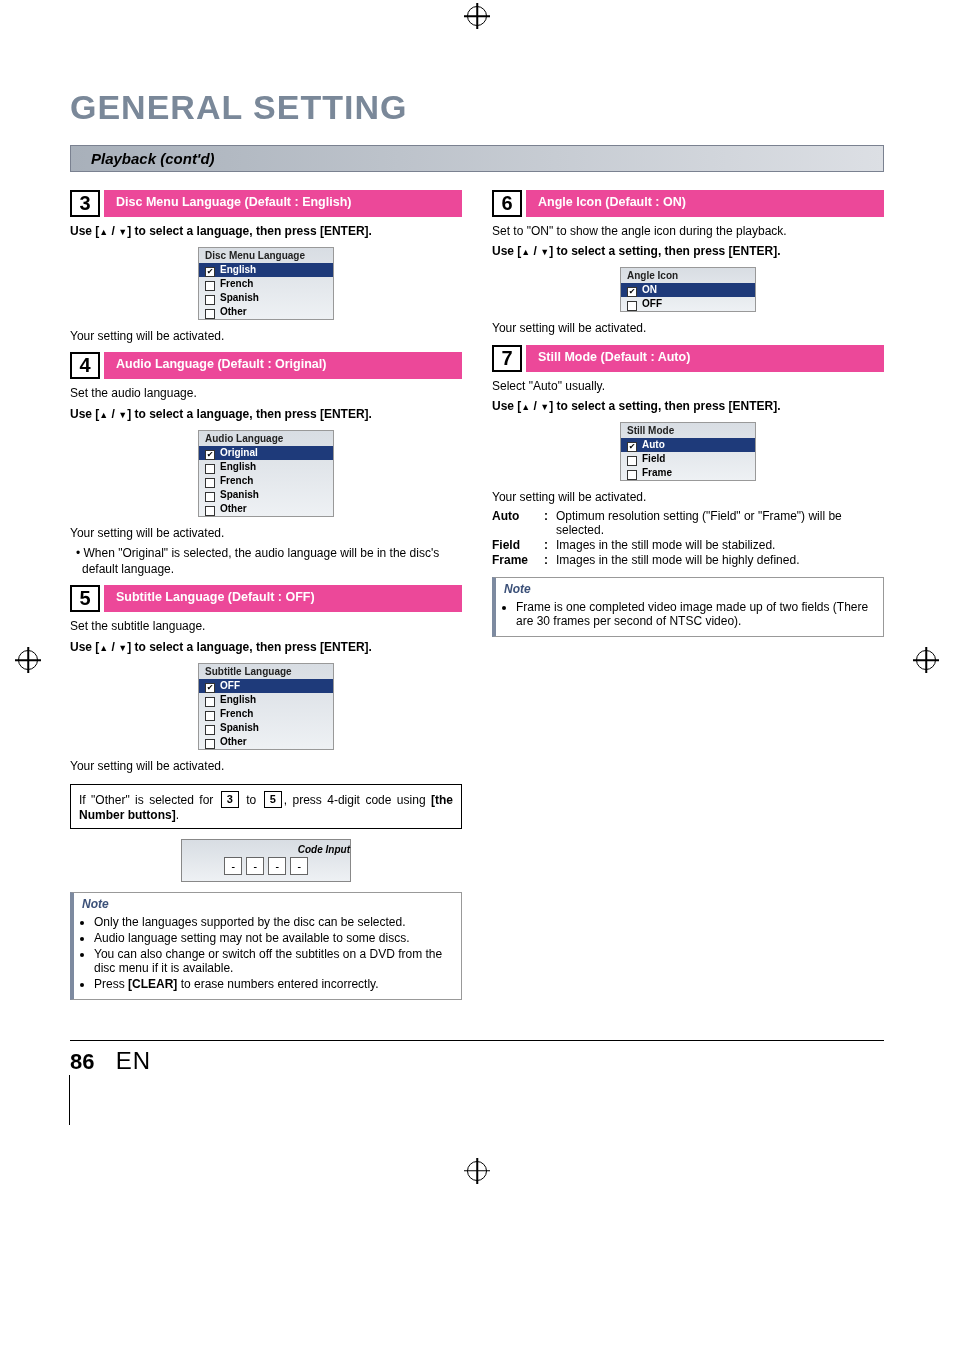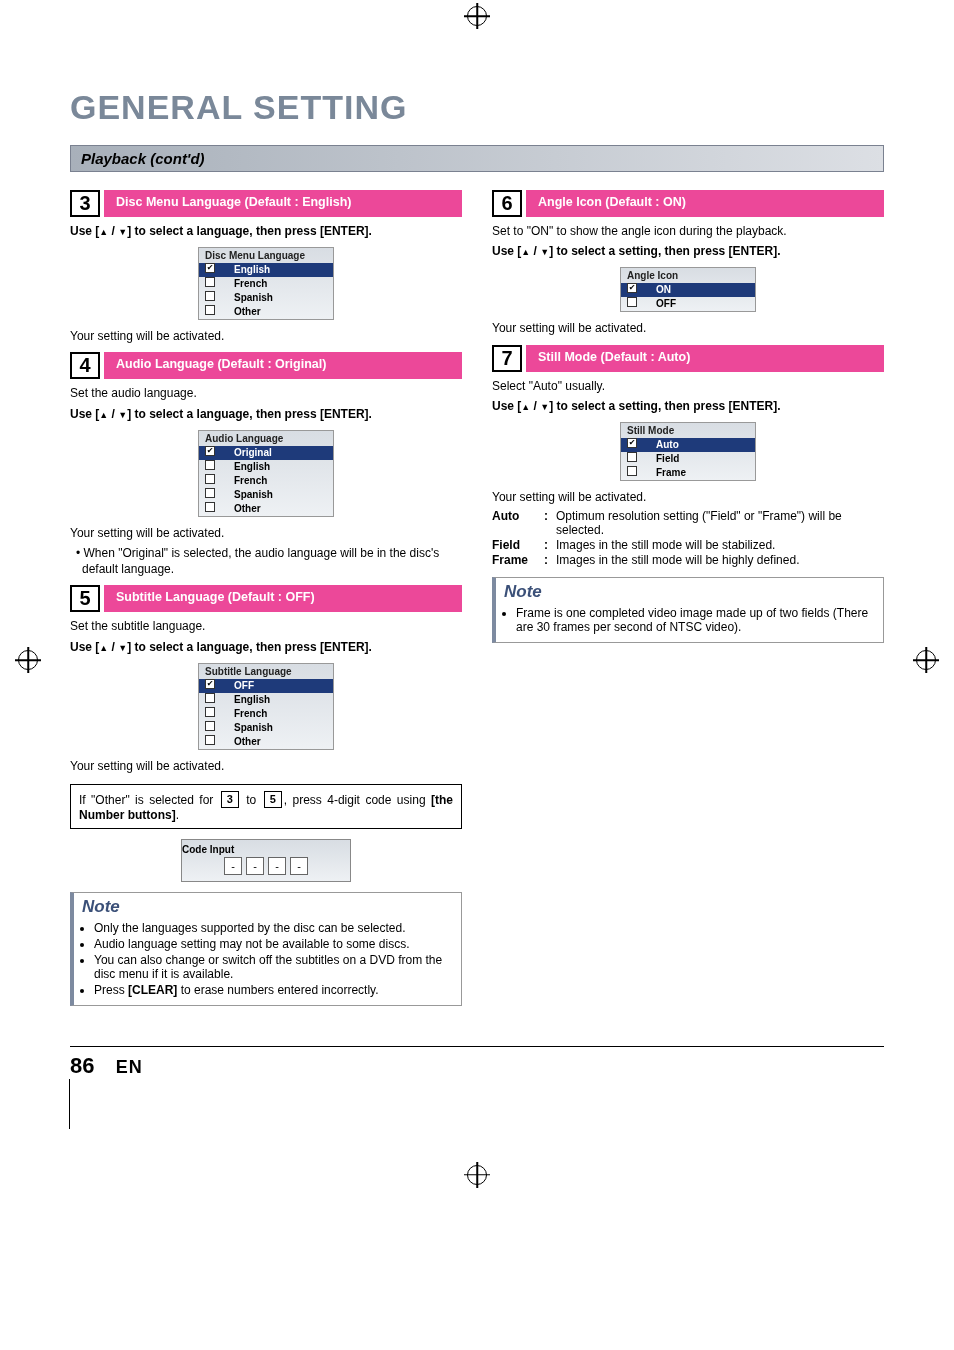--- a/index.html
+++ b/index.html
@@ -38,21 +38,21 @@
     text-align: left;
     font-size: 34px;
     font-weight: bold;
     color: #7a8899;
     letter-spacing: 1px;
     margin: 10px 0 18px 0;
   }
   .section-bar {
     background: linear-gradient(to right, #a8b0ba 0%, #dcdfe4 100%);
     border: 1px solid #7a8190;
-    padding: 4px 10px;
+    padding: 4px 20px;
     font-size: 15px;
     font-weight: bold;
     font-style: italic;
     margin-bottom: 10px;
   }
   .cols { display: flex; gap: 30px; }
   .col { flex: 1; min-width: 0; }
 
   .step-head {
     display: flex;
@@ -90,23 +90,23 @@
     border: 1px solid #999;
     font-size: 10px;
   }
   .osd-title {
     font-weight: bold;
     padding: 2px 6px;
     color: #222;
   }
   .osd-row {
     display: flex;
-    align-items: flex-start;
+    align-items: flex-end;
     padding: 0 6px;
-    gap: 19px;
+    gap: 5px;
     line-height: 14px;
   }
   .osd-row.sel { background: #1e3a7a; color: #fff; }
   .osd-check {
     width: 10px; height: 10px; border: 1px solid #333; background: #fff;
     display: inline-flex; align-items: center; justify-content: center;
     font-size: 8px; color: #000;
   }
   .osd-row.sel .osd-check { background: #fff; color:#000; }
   .osd-check.checked::after { content: "✔"; }
@@ -133,55 +133,56 @@
     margin: 10px 0;
     font-size: 12px;
     text-align: justify;
   }
 
   .code-box {
     width: 170px;
     margin: 10px auto;
     border: 1px solid #888;
     background: linear-gradient(#d8dde3, #eef1f4);
-    text-align: left;
+    text-align: right;
     padding-bottom: 6px;
+    font-style: italic;
   }
   .code-box .ct { font-weight: bold; font-size: 10px; padding: 4px 0 2px; }
   .code-digits { display: flex; justify-content: center; gap: 4px; }
   .code-digits span { width: 18px; height: 18px; border: 1px solid #666; background:#fff; display:inline-flex; align-items:center; justify-content:center; font-size:11px;}
 
   .note-block {
     border: 1px solid #999;
     border-left: 4px solid #7d8aa0;
     margin: 10px 0;
   }
   .note-block .note-head {
     font-weight: bold;
     font-style: italic;
     color: #3b5078;
     padding: 4px 8px 0 8px;
-    font-size: 17px;
+    font-size: 12px;
   }
   .note-block ul { margin: 4px 8px 8px 20px; padding: 0; }
   .note-block li { margin: 2px 0; }
 
   .deflist { }
   .deflist .row { display: flex; gap: 6px; margin: 1px 0;}
   .deflist .term { font-weight: bold; width: 46px; flex: none; }
   .deflist .colon { flex: none; font-weight: bold; width: 6px;}
   .deflist .def { flex: 1; }
 
   .footer {
     border-top: 1px solid #000;
     margin-top: 30px;
     padding-top: 6px;
   }
   .footer .pg { font-size: 22px; font-weight: bold; }
-  .footer .lang { font-size: 18px; font-weight: bold; margin-left: 18px; letter-spacing: 1px;}
+  .footer .lang { font-size: 24px; font-weight: normal; margin-left: 18px; letter-spacing: 1px;}
   .footer-line2 { height: 50px; border-left: 1px solid #000; margin-left: -1px; margin-top: 0; }
 
 </style>
 </head>
 <body>
 
 <div class="reg-top"><span class="reg"></span></div>
 <span class="reg-left"><span class="reg"></span></span>
 <span class="reg-right"><span class="reg"></span></span>
 

